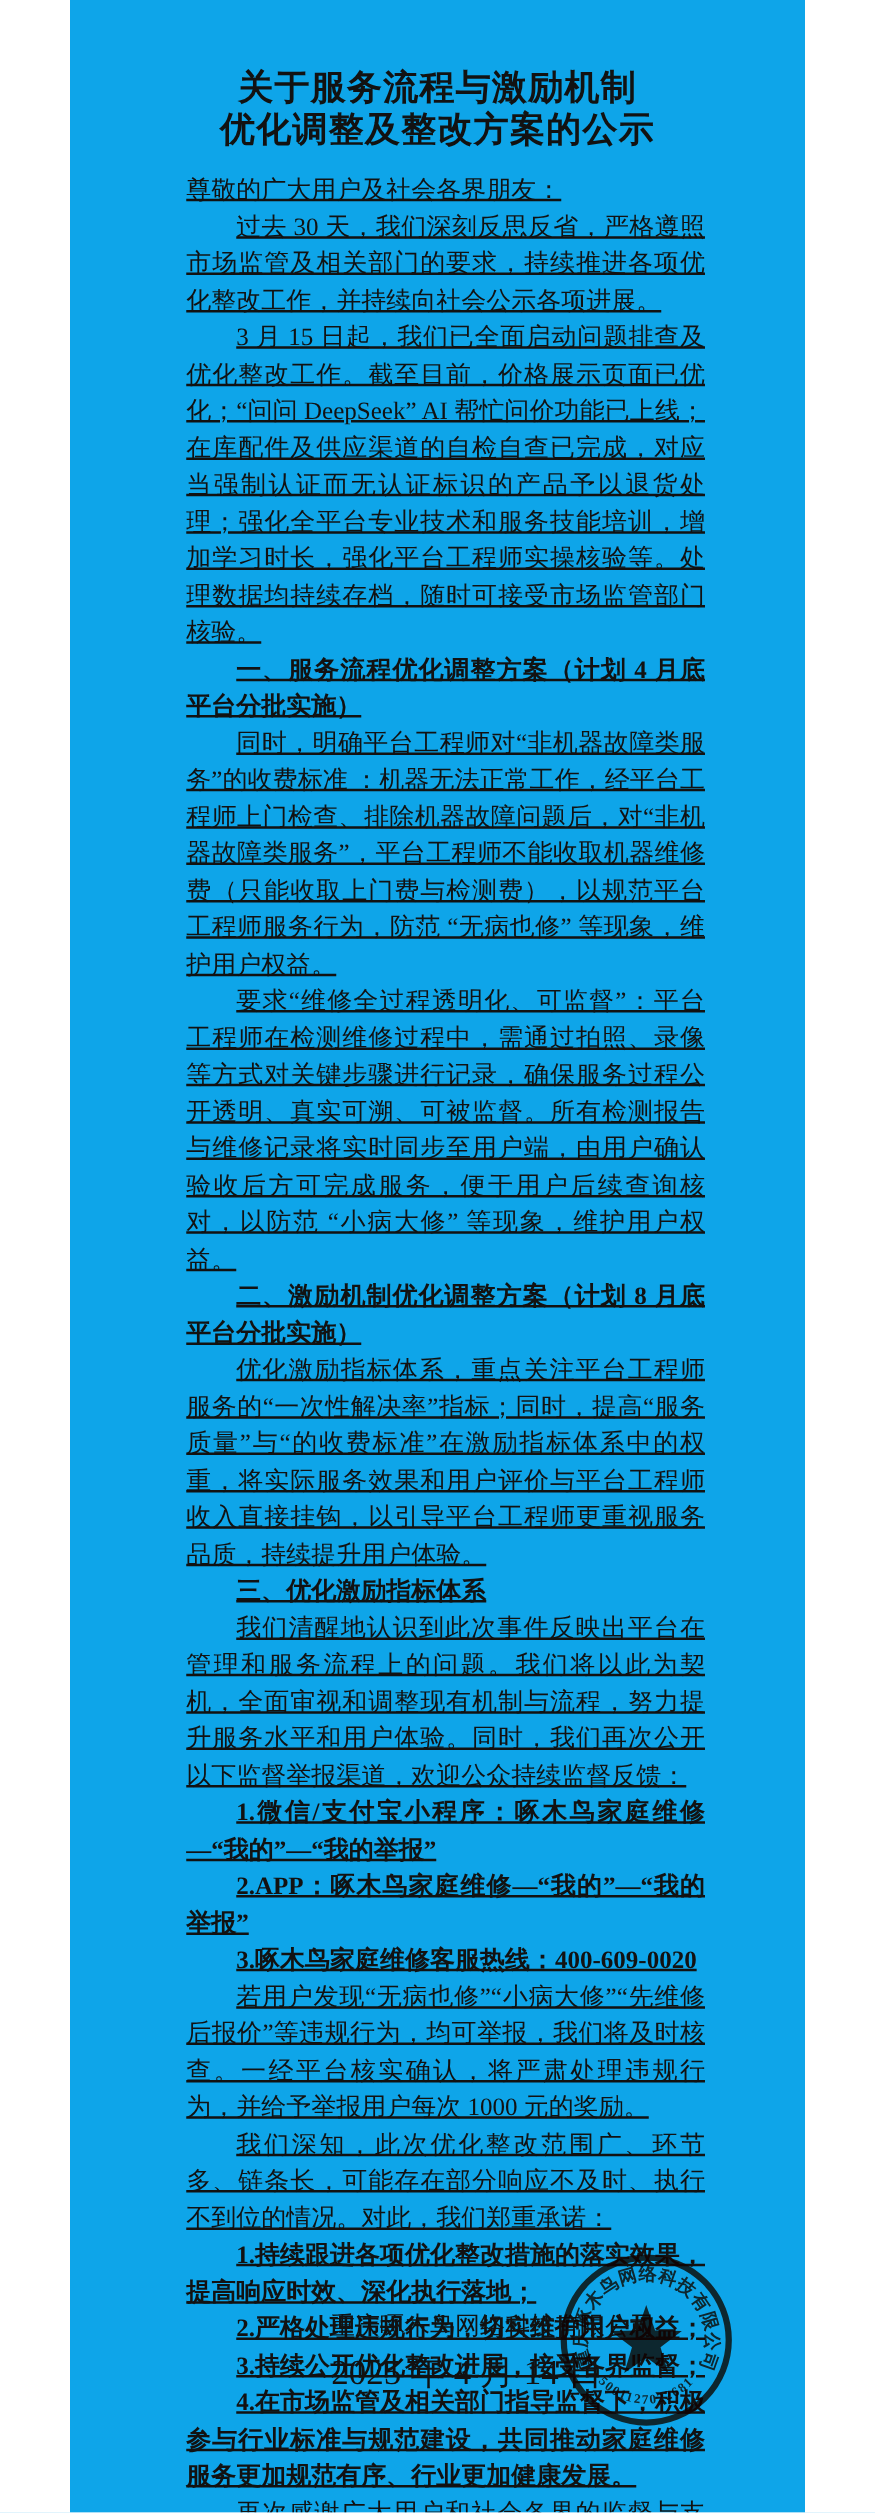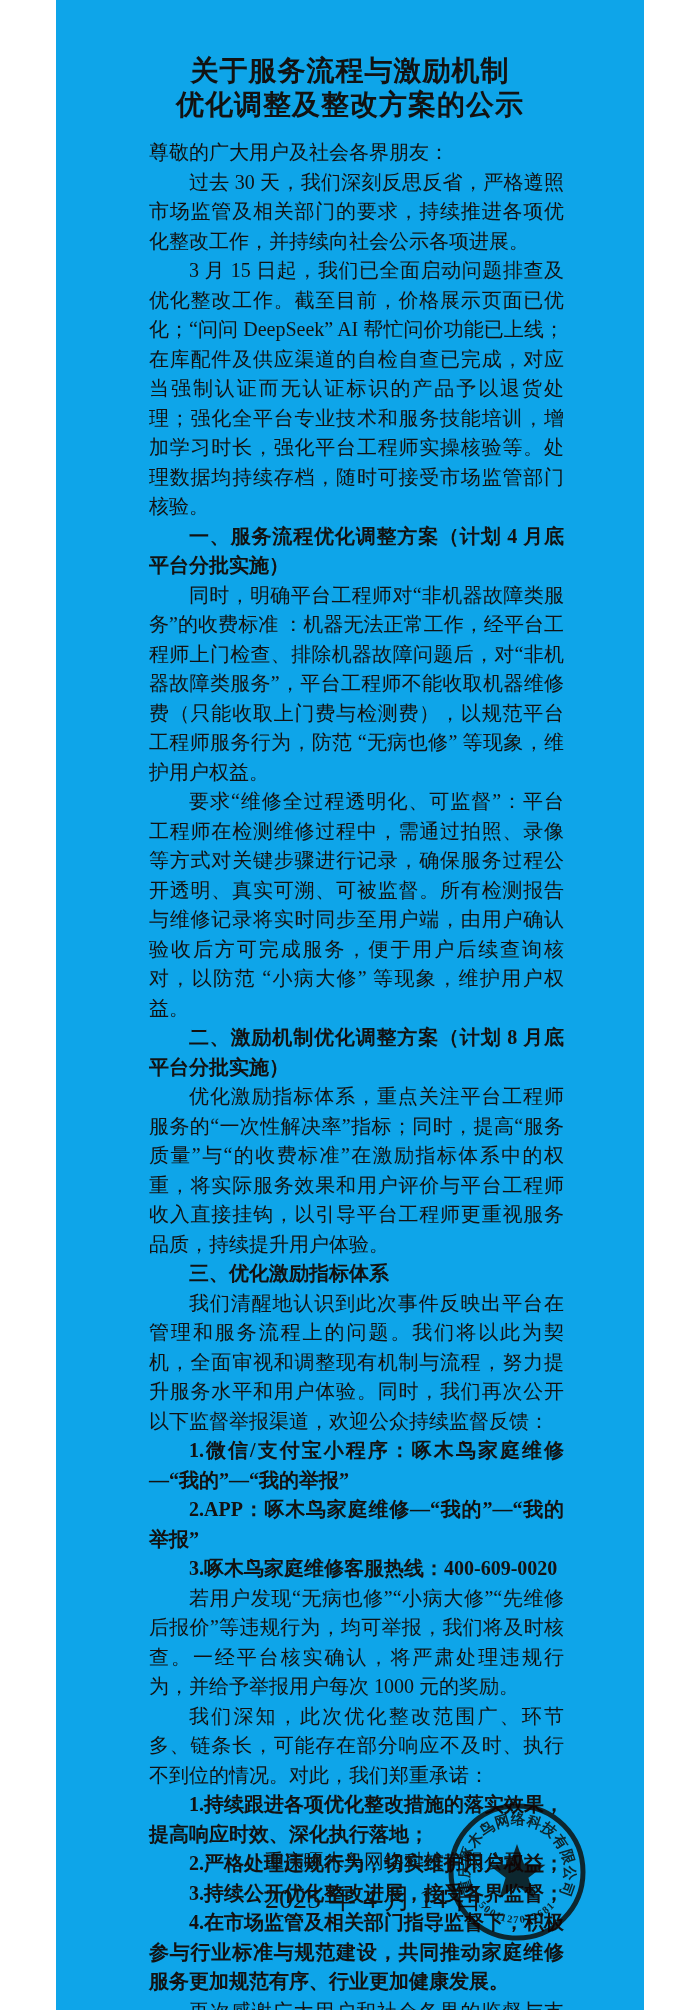--- a/index.html
+++ b/index.html
@@ -22,20 +22,21 @@
   }
   .doc-body {
     margin:16px 80px 0 93px;
   }
   .doc-body p {
     margin:0;
     font-size:20px;
     line-height:29.5px;
     text-align:justify;
     text-indent:2em;
+    text-decoration:underline;
   }
   .doc-body p.noindent { text-indent:0; }
   .doc-body p.bold { font-weight:bold; }
   .signature-company {
     position:absolute;
     top:1846px; right:120px;
     font-size:20px; line-height:30px;
     white-space:nowrap;
   }
   .signature-date {

